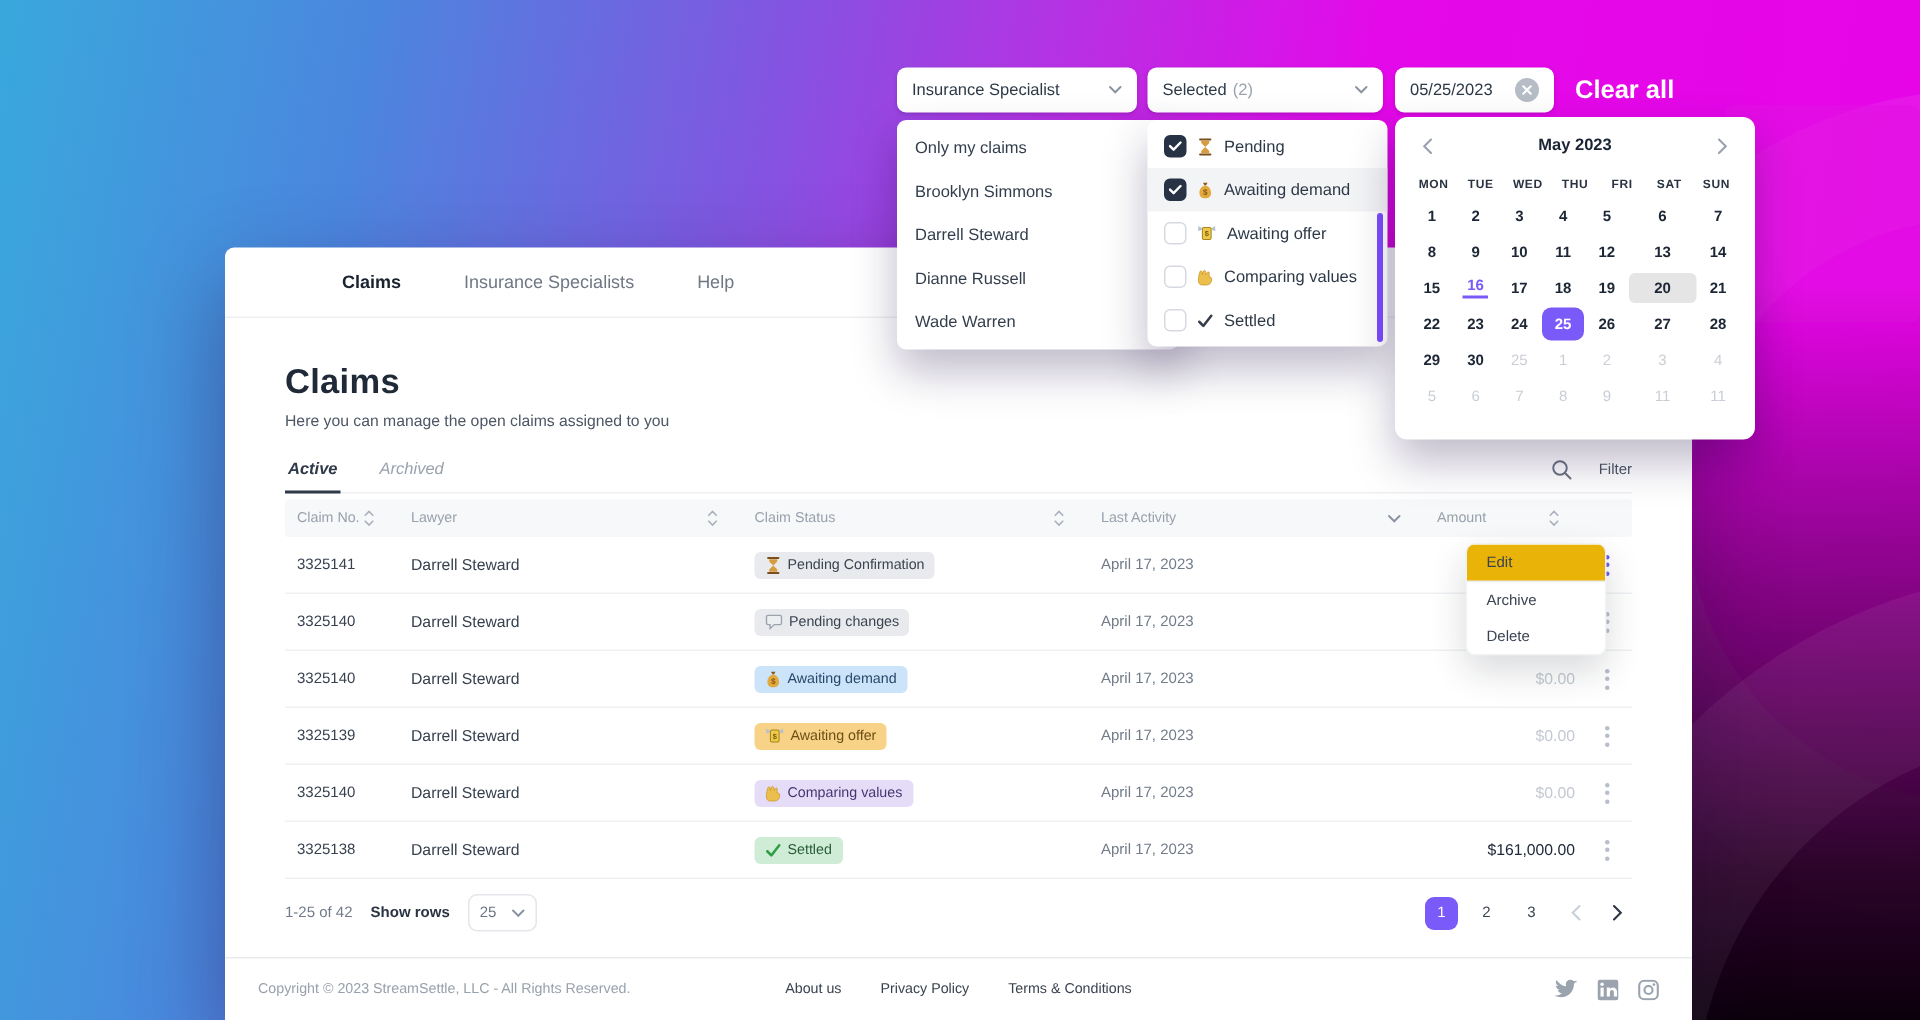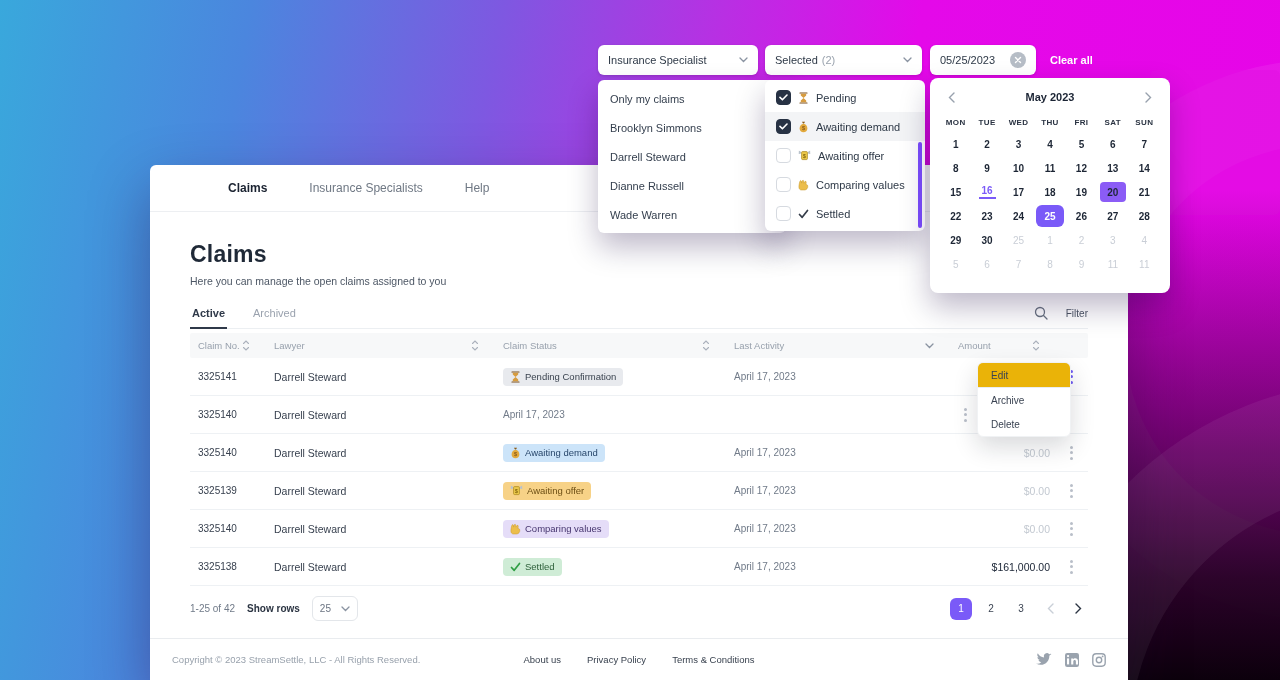--- a/index.html
+++ b/index.html
@@ -21,21 +21,21 @@
   .brand-text{font-size:11.5px;font-weight:700;letter-spacing:1.8px;color:#151b26;}
   .nav{display:flex;gap:42px;margin-left:56px;font-size:12px;}
   .nav-item{color:#6f7884;cursor:pointer;}
   .nav-item.active{color:#1a2230;font-weight:700;}
 
   .content{padding:0 40px;display:flex;flex-direction:column;flex:1;}
   .page-title{margin:29px 0 0;font-size:23px;font-weight:700;color:#1f2937;letter-spacing:.2px;}
   .subtitle{margin-top:7px;font-size:10.5px;color:#4d5765;}
   .tabs-row{margin-top:14px;display:flex;align-items:flex-end;justify-content:space-between;border-bottom:1px solid #eceff2;}
   .tabs{display:flex;gap:24px;}
-  .tab{padding:6px 2px 8px;font-size:11px;color:#9aa2ae;cursor:pointer;}
+  .tab{padding:6px 2px 8px;font-size:11px;color:#9aa2ae;cursor:pointer;font-style:italic;}
   .tab.active{color:#2f3949;font-weight:700;border-bottom:2px solid #2f3949;margin-bottom:-1px;}
   .actions{display:flex;align-items:center;gap:18px;padding-bottom:8px;}
   .filter-label{font-size:10px;color:#4c5664;cursor:pointer;}
 
   .grid-cols{display:grid;grid-template-columns:84px 229px 231px 224px 106px 24px;}
   .thead{height:25px;background:#f7f8f9;align-items:center;margin-top:4px;border-radius:2px;}
   .th{display:flex;align-items:center;justify-content:space-between;font-size:9.5px;color:#98a1ad;padding-right:24px;cursor:pointer;}
   .th.col0{padding-left:8px;}
   .trow{height:38px;align-items:center;border-bottom:1px solid #eef1f4;}
   .td{font-size:10.5px;color:#38414f;}
@@ -74,21 +74,21 @@
 
   
   .finput{position:absolute;top:45px;height:30px;background:#fff;border-radius:6px;display:flex;align-items:center;gap:4px;
     padding:0 10px;font-size:11px;color:#2e3947;z-index:6;box-shadow:0 1px 3px rgba(40,0,60,.2);cursor:pointer;}
   #f-specialist{left:598px;width:160px;}
   #f-status{left:765px;width:157px;}
   #f-date{left:930px;width:106px;}
   .finput .chev{margin-left:auto;display:flex;}
   .muted-txt{color:#9aa3ae;}
   .clear-all{position:absolute;left:1042px;top:45px;height:30px;display:flex;align-items:center;z-index:6;
-    font-size:11px;font-weight:700;color:#fff;padding:0 8px;cursor:pointer;}
+    font-size:17px;font-weight:700;color:#fff;padding:0 8px;cursor:pointer;}
 
   .panel{position:absolute;background:#fff;border-radius:6px;box-shadow:0 14px 30px rgba(20,5,60,.28);z-index:6;overflow:hidden;}
   #specialist-menu{left:598px;top:80px;width:188px;padding:4px 0;}
   .sp-item{height:29px;display:flex;align-items:center;padding:0 12px;font-size:11px;color:#333e4d;cursor:pointer;}
   .scroll-thumb{position:absolute;width:4px;border-radius:2px;background:#7c4dff;right:3px;}
   #specialist-menu .scroll-thumb{top:8px;height:96px;}
   #status-menu{left:765px;top:80px;width:160px;padding:3px 0;}
   #status-menu .scroll-thumb{top:62px;height:86px;}
   .st-item{height:29px;display:flex;align-items:center;gap:7px;padding:0 11px;font-size:11px;color:#2e3947;cursor:pointer;}
   .st-item.hl{background:#f3f4f6;}
@@ -99,21 +99,21 @@
   .cal-head{display:flex;justify-content:space-between;align-items:center;padding:13px 18px 0;}
   .cal-title{font-size:11px;font-weight:700;color:#1b2434;}
   .cal-chev{color:#98a1ad;display:flex;cursor:pointer;}
   .cal-days{display:grid;grid-template-columns:repeat(7,1fr);padding:0 10px;margin-top:9px;}
   .cal-dayname{height:20px;display:flex;align-items:center;justify-content:center;font-size:8px;font-weight:700;color:#2a3342;letter-spacing:.4px;}
   .cal-grid{display:grid;grid-template-columns:repeat(7,1fr);padding:0 10px;}
   .cal-cell{height:24px;display:flex;align-items:center;justify-content:center;font-size:10px;font-weight:600;color:#1d2635;cursor:pointer;}
   .dnum{display:flex;align-items:center;justify-content:center;}
   .dnum.muted{color:#c9ced6;font-weight:500;}
   .dnum.today{color:#7a5af8;border-bottom:2px solid #7a5af8;padding:0 3px 1px;}
-  .dnum.hover{background:#8b5cf6;border-radius:4px;width:26px;height:20px;}
+  .dnum.hover{background:#e5e5e5;border-radius:4px;width:45px;height:20px;}
   .dnum.selected{background:#7a5af8;color:#fff;border-radius:6px;width:28px;height:22px;}
 
   #context-menu{left:977px;top:362px;width:94px;border:1px solid #f0f2f4;border-radius:6px;box-shadow:0 10px 24px rgba(16,24,40,.16);z-index:5;}
   .cm-item{height:24px;display:flex;align-items:center;padding:0 13px;font-size:10px;color:#3a4352;cursor:pointer;}
   .cm-item.first{background:#eab308;border-bottom:1px solid #e9edf0;height:25px;}
 
   .ico{display:inline-flex;line-height:0;}
 </style>
 </head>
 <body>
@@ -218,20 +218,28 @@
               <span class="kebab active">
                 <i></i>
                 <i></i>
                 <i></i>
               </span>
             </div>
           </div>
           <div class="trow grid-cols">
             <div class="td claim">3325140</div>
             <div class="td">Darrell Steward</div>
+            <div class="td"><span class="badge gray">
+                <span class="ico">
+                  <svg width="12" height="11" viewBox="0 0 12 11">
+                    <path d="M2 1.2h8c.6 0 1 .4 1 1v4.2c0 .6-.4 1-1 1H6.2L3.4 10V7.4H2c-.6 0-1-.4-1-1V2.2c0-.6.4-1 1-1z" fill="#eceef1" stroke="#9aa3ae" stroke-width=".9"></path>
+                  </svg>
+                </span>
+                <span>Pending changes</span>
+              </span></div>
             <div class="td date">April 17, 2023</div>
             <div class="td amount"></div>
             <div class="td">
               <span class="kebab">
                 <i></i>
                 <i></i>
                 <i></i>
               </span>
             </div>
           </div>

